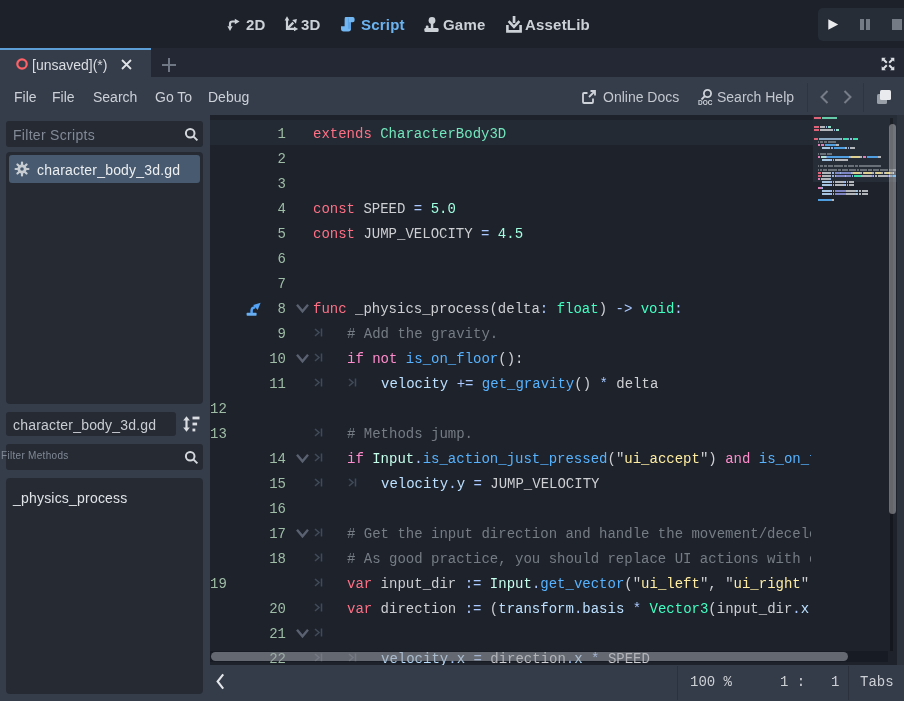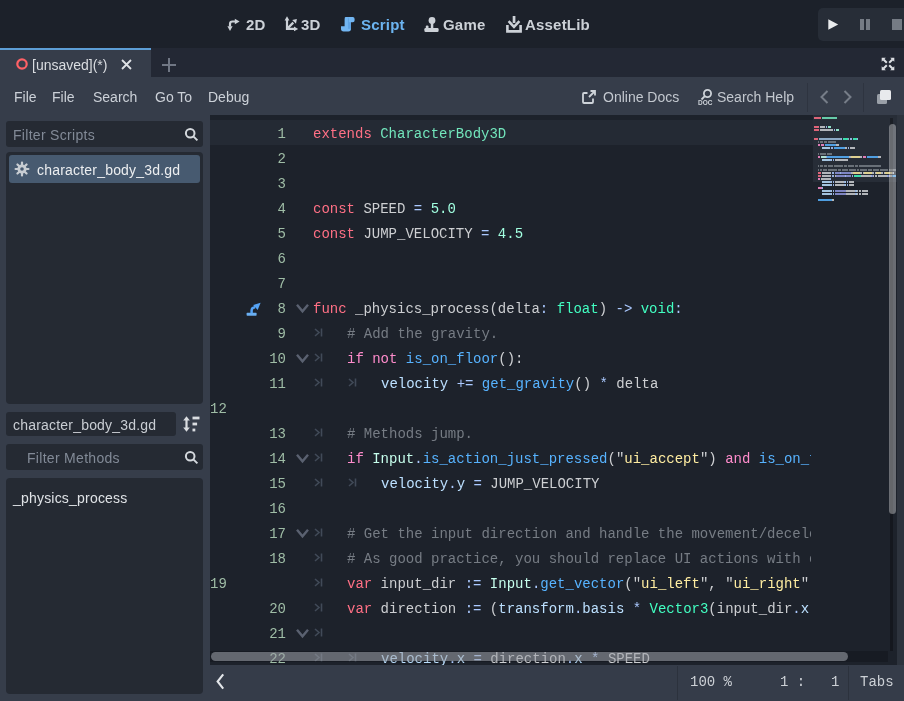--- a/index.html
+++ b/index.html
@@ -131,21 +131,21 @@
 <div class="ab" style="left:13px;top:417px;font-size:14px;letter-spacing:0.2px;color:#c9cdd3">character_body_3d.gd</div>
 <svg class="ab" style="left:182px;top:415px" width="18" height="18" viewBox="0 0 18 18">
       <path d="M4.5 4 V14" stroke="#dadde1" stroke-width="2.2" fill="none"></path>
       <path d="M1.2 5.6 H7.8 L4.5 1.2 Z" fill="#dadde1"></path>
       <path d="M1.2 12.4 H7.8 L4.5 16.8 Z" fill="#dadde1"></path>
       <rect x="10.5" y="1.6" width="7" height="2.8" fill="#dadde1"></rect>
       <rect x="10.5" y="7.6" width="4.6" height="2.8" fill="#dadde1"></rect>
       <rect x="10.5" y="13.6" width="2.8" height="2.8" fill="#dadde1"></rect>
     </svg>
 <div class="ab" style="left:6px;top:444px;width:197px;height:26px;background:#252a33;border-radius:3px"></div>
-<div class="ab" style="left:27px;top:450px;font-size:14px;letter-spacing:0.3px;color:#828a97">Filter Methods</div>
+<div class="ab" style="left:1px;top:450px;font-size:10px;letter-spacing:0.3px;color:#828a97">Filter Methods</div>
 <svg class="ab" style="left:184px;top:450px" width="15" height="15" viewBox="0 0 15 15">
       <circle cx="6.2" cy="6.2" r="4.3" fill="none" stroke="#d4d8dd" stroke-width="2"></circle>
       <path d="M9.6 9.6 L13.4 13.4" stroke="#d4d8dd" stroke-width="2"></path>
     </svg>
 <div class="ab" style="left:6px;top:478px;width:197px;height:216px;background:#252a33;border-radius:4px"></div>
 <div class="ab" style="left:13px;top:490px;font-size:14px;letter-spacing:0.2px;color:#dfe2e6">_physics_process</div>
 <div class="ab" style="left:210px;top:115px;width:687px;height:550px;background:#1d222b"></div>
 <div class="ab" style="left:897px;top:115px;width:7px;height:550px;background:#2d333d"></div>
 <div class="ab" style="left:210px;top:120px;width:603px;height:25px;background:#242a34"></div>
 <div class="ab mono" style="left:210px;top:121.5px;width:76px;text-align:right;color:#9fbda6">1</div>
@@ -153,21 +153,21 @@
 <div class="ab mono" style="left:210px;top:171.5px;width:76px;text-align:right;color:#9fbda6">3</div>
 <div class="ab mono" style="left:210px;top:196.5px;width:76px;text-align:right;color:#9fbda6">4</div>
 <div class="ab mono" style="left:210px;top:221.5px;width:76px;text-align:right;color:#9fbda6">5</div>
 <div class="ab mono" style="left:210px;top:246.5px;width:76px;text-align:right;color:#9fbda6">6</div>
 <div class="ab mono" style="left:210px;top:271.5px;width:76px;text-align:right;color:#9fbda6">7</div>
 <div class="ab mono" style="left:210px;top:296.5px;width:76px;text-align:right;color:#9fbda6">8</div>
 <div class="ab mono" style="left:210px;top:321.5px;width:76px;text-align:right;color:#9fbda6">9</div>
 <div class="ab mono" style="left:210px;top:346.5px;width:76px;text-align:right;color:#9fbda6">10</div>
 <div class="ab mono" style="left:210px;top:371.5px;width:76px;text-align:right;color:#9fbda6">11</div>
 <div class="ab mono" style="left:210px;top:396.5px;width:76px;color:#9fbda6">12</div>
-<div class="ab mono" style="left:210px;top:421.5px;width:76px;text-align:right;color:#9fbda6">13</div>
+<div class="ab mono" style="left:210px;top:421.5px;width:76px;text-align:left;color:#9fbda6">13</div>
 <div class="ab mono" style="left:210px;top:446.5px;width:76px;text-align:right;color:#9fbda6">14</div>
 <div class="ab mono" style="left:210px;top:471.5px;width:76px;text-align:right;color:#9fbda6">15</div>
 <div class="ab mono" style="left:210px;top:496.5px;width:76px;text-align:right;color:#9fbda6">16</div>
 <div class="ab mono" style="left:210px;top:521.5px;width:76px;text-align:right;color:#9fbda6">17</div>
 <div class="ab mono" style="left:210px;top:546.5px;width:76px;text-align:right;color:#9fbda6">18</div>
 <div class="ab mono" style="left:210px;top:571.5px;width:76px;text-align:left;color:#9fbda6">19</div>
 <div class="ab mono" style="left:210px;top:596.5px;width:76px;text-align:right;color:#9fbda6">20</div>
 <div class="ab mono" style="left:210px;top:621.5px;width:76px;text-align:right;color:#9fbda6">21</div>
 <div class="ab mono" style="left:210px;top:646.5px;width:76px;text-align:right;color:#9fbda6">22</div>
 <svg class="ab" style="left:246px;top:300px" width="16" height="16" viewBox="0 0 16 16">

